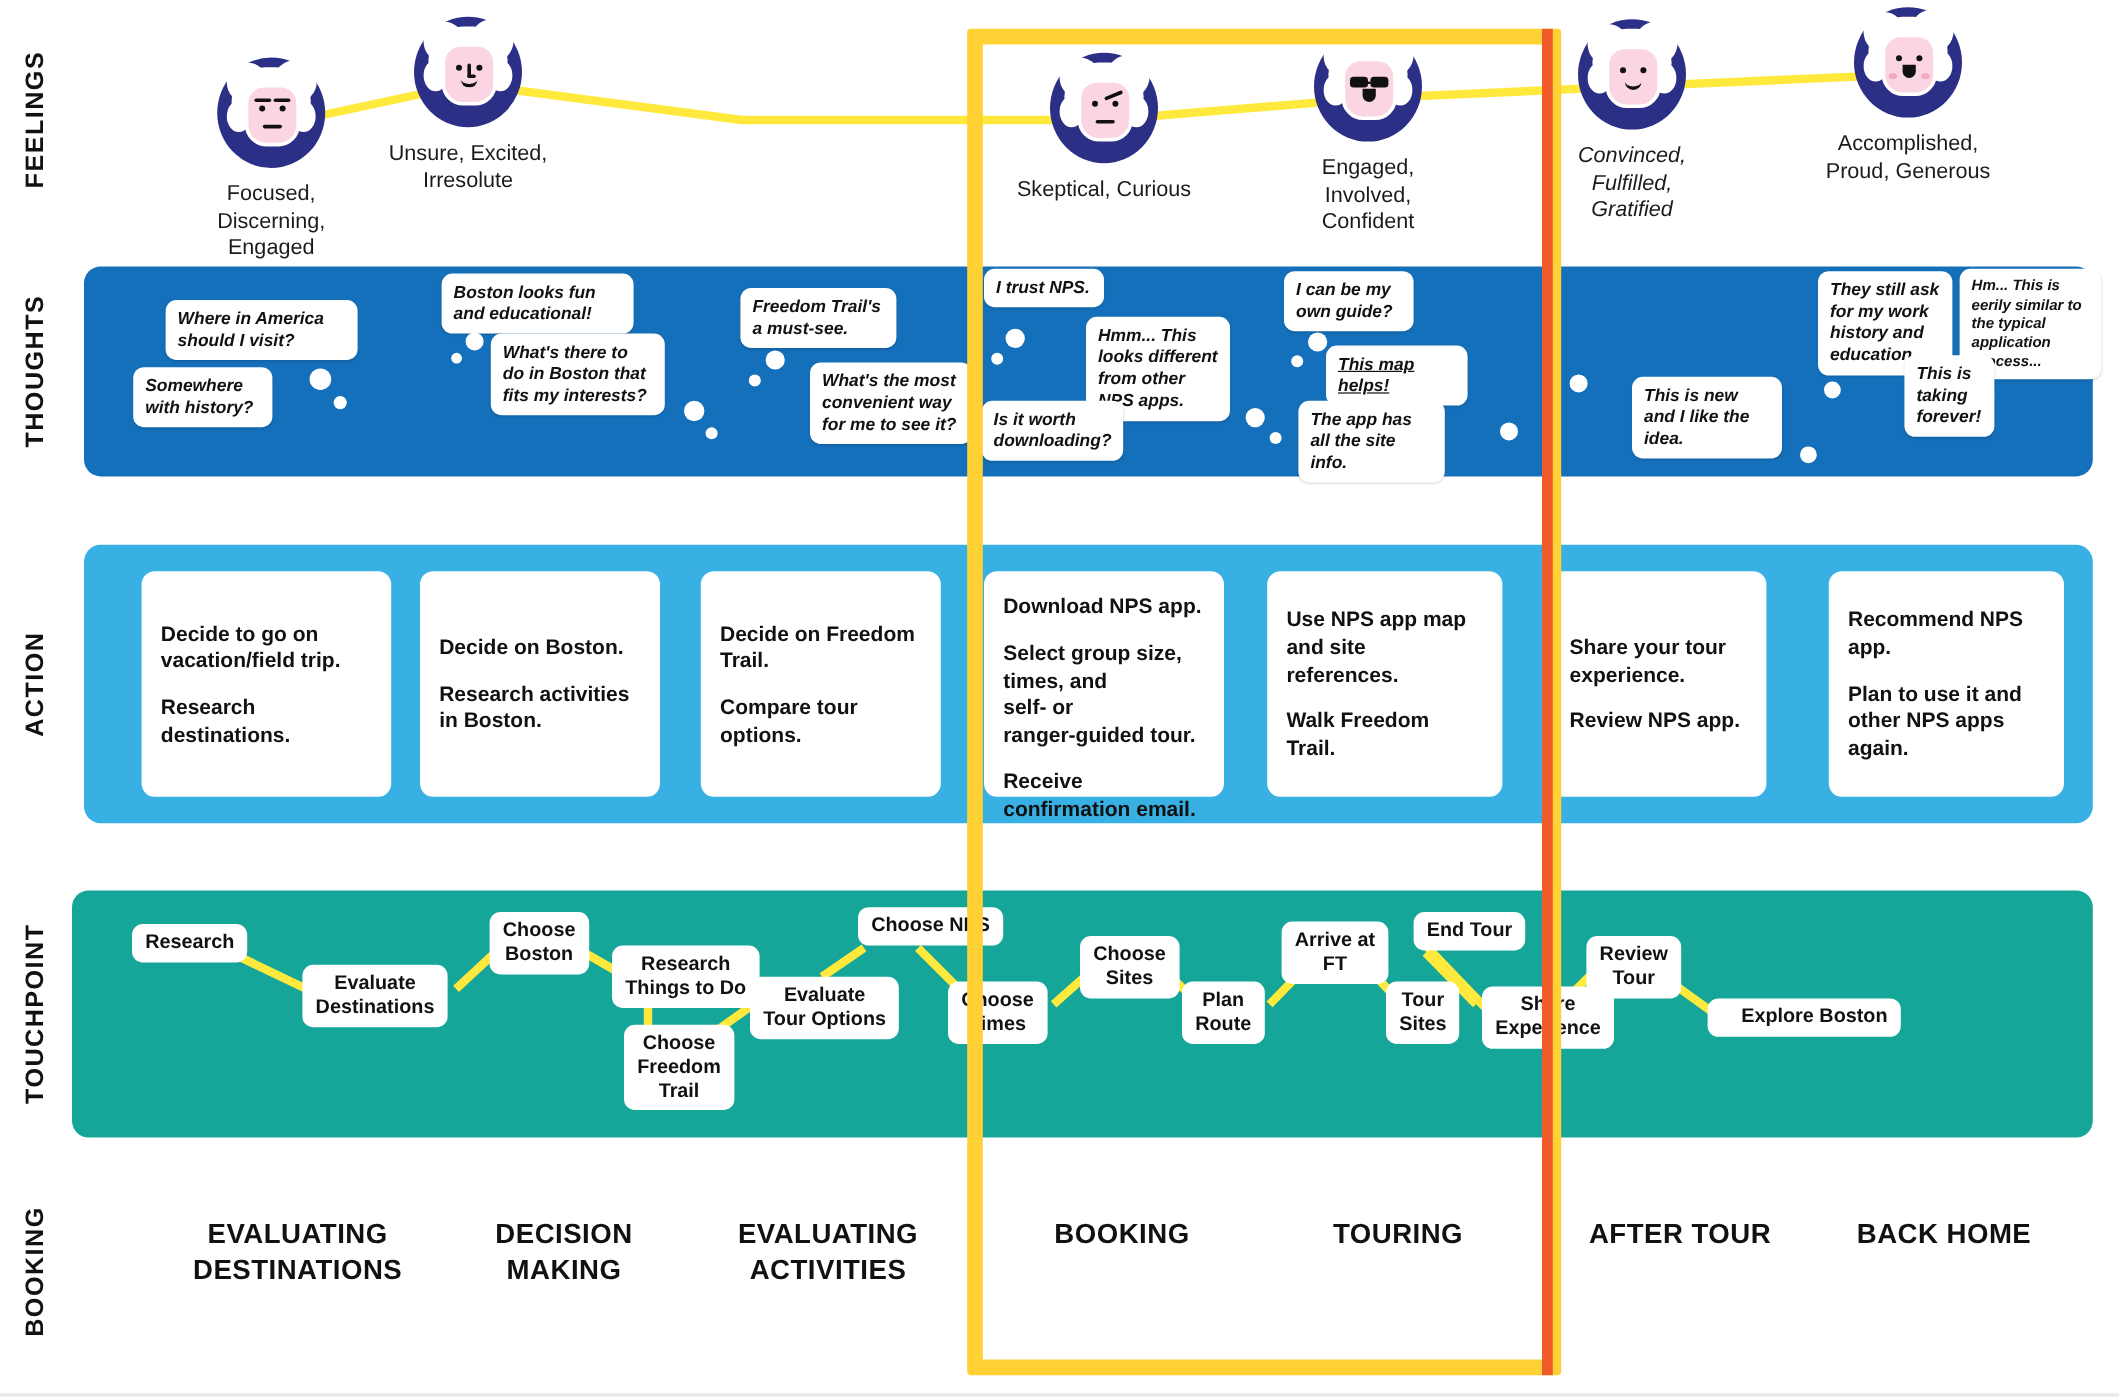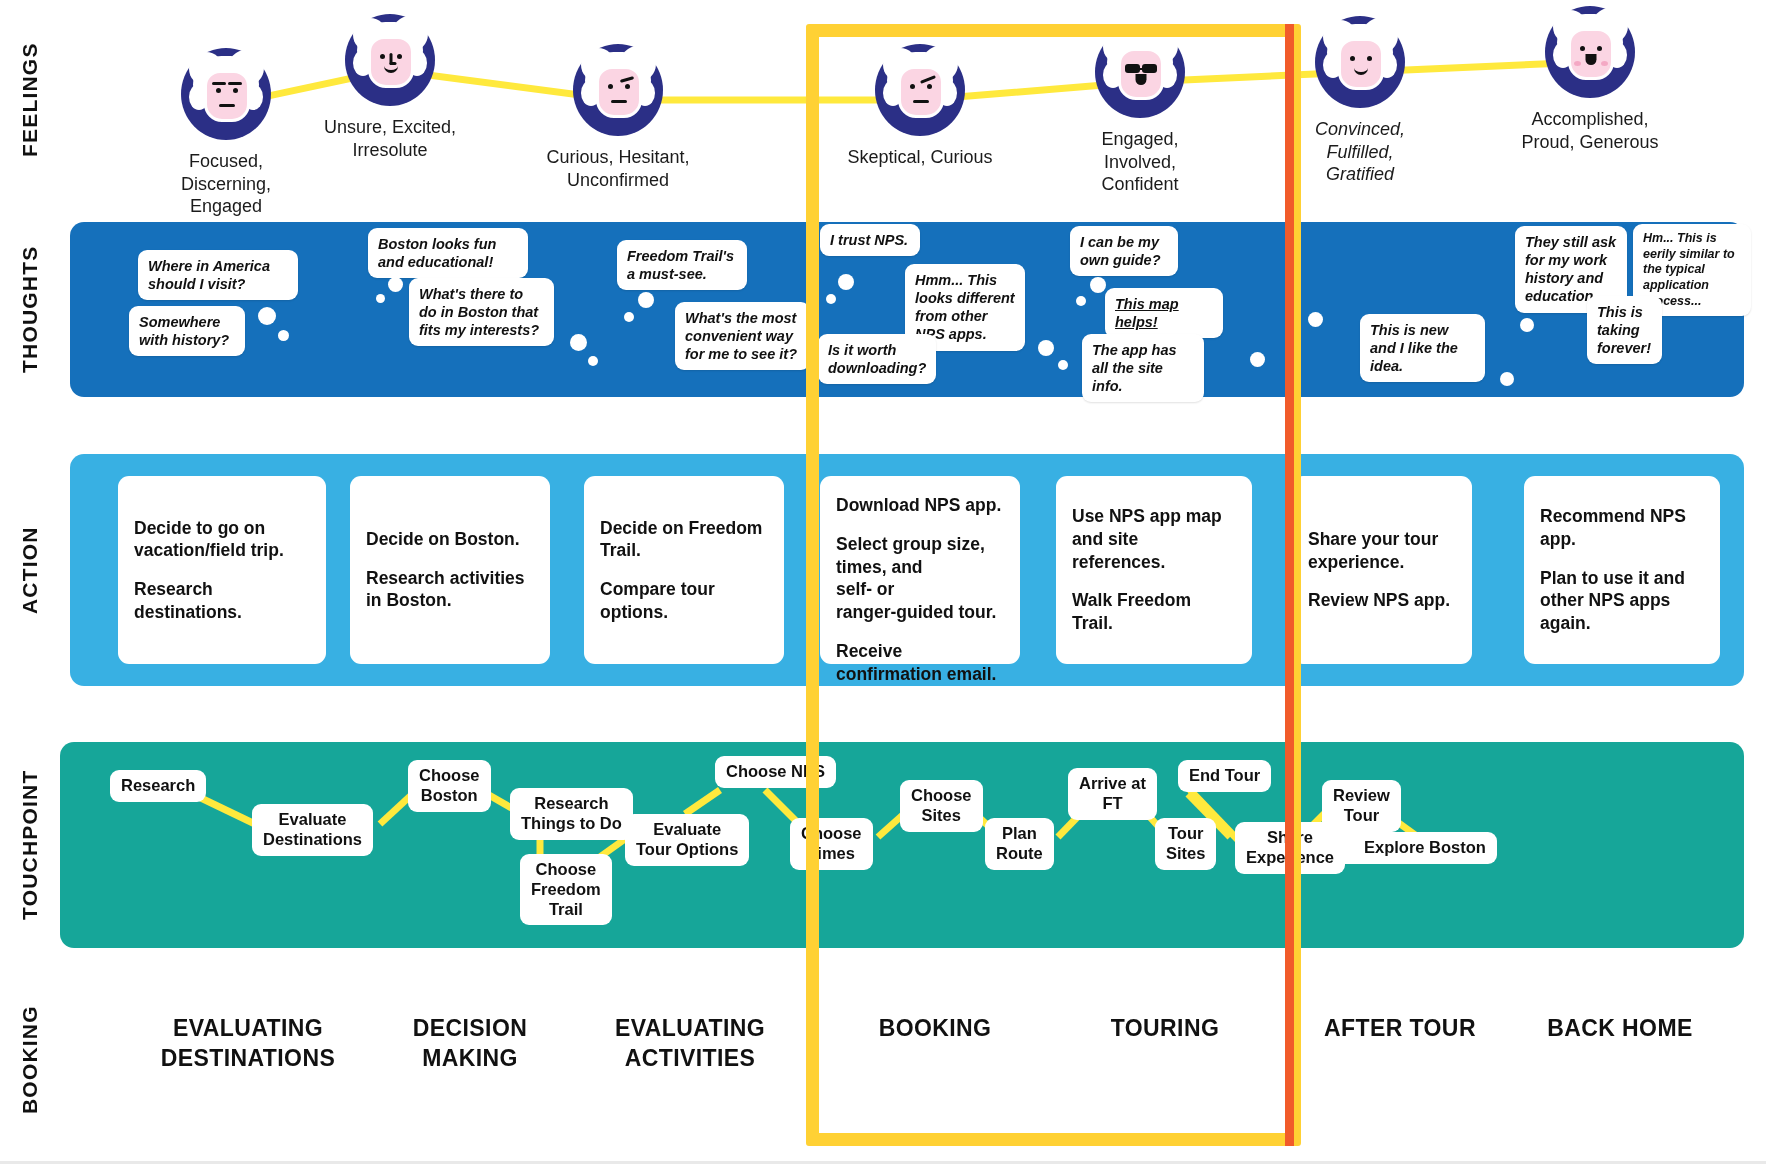--- a/index.html
+++ b/index.html
@@ -157,35 +157,20 @@
           <div class="eye eyeL"></div>
           <div class="eye eyeR"></div>
           <div class="nose"></div>
           <div class="mouth m-smile"></div>
         </div>
       </div>
       <div class="feellabel" style="white-space: pre-line;">Unsure, Excited,
 Irresolute</div>
     </div>
 
-    <div class="face-wrap" style="left:483px;top:44px;">
-      <div class="face">
-        <div class="hair"></div>
-        <div class="sideL"></div>
-        <div class="sideR"></div>
-        <div class="facefront">
-          <div class="brow browR" style="transform:rotate(-16deg);"></div>
-          <div class="eye eyeL"></div>
-          <div class="eye eyeR"></div>
-          <div class="mouth m-flat"></div>
-        </div>
-      </div>
-      <div class="feellabel" style="white-space: pre-line;">Curious, Hesitant,
-Unconfirmed</div>
-    </div>
 
     <div class="face-wrap" style="left:785px;top:44px;">
       <div class="face">
         <div class="hair"></div>
         <div class="sideL"></div>
         <div class="sideR"></div>
         <div class="facefront">
           <div class="brow browR" style="transform:rotate(-22deg);width:16px;"></div>
           <div class="eye eyeL"></div>
           <div class="eye eyeR"></div>
@@ -241,21 +226,21 @@
       </div>
       <div class="feellabel" style="white-space: pre-line;">Accomplished,
 Proud, Generous</div>
     </div>
   </div>
 
   <div class="band thoughts">
     <div class="bubble" style="left:68px;top:28px;width:160px;">Where in America should I visit?</div>
     <div class="dot" style="left:188px;top:85px;width:18px;height:18px;"></div>
     <div class="dot" style="left:208px;top:108px;width:11px;height:11px;"></div>
-    <div class="bubble" style="left:59px;top:84px;width:116px;">Somewhere with history?</div>
+    <div class="bubble" style="left:41px;top:84px;width:116px;">Somewhere with history?</div>
 
     <div class="bubble" style="left:298px;top:6px;width:160px;">Boston looks fun and educational!</div>
     <div class="dot" style="left:318px;top:55px;width:15px;height:15px;"></div>
     <div class="dot" style="left:306px;top:72px;width:9px;height:9px;"></div>
     <div class="bubble" style="left:339px;top:56px;width:145px;">What's there to do in Boston that fits my interests?</div>
     <div class="dot" style="left:500px;top:112px;width:17px;height:17px;"></div>
     <div class="dot" style="left:518px;top:134px;width:10px;height:10px;"></div>
 
     <div class="bubble" style="left:547px;top:18px;width:130px;">Freedom Trail's a must-see.</div>
     <div class="dot" style="left:568px;top:70px;width:16px;height:16px;"></div>
@@ -365,21 +350,21 @@
 Route</div>
     <div class="tchip" style="left: 1008px; top: 26px; white-space: pre-line;">Arrive at
 FT</div>
     <div class="tchip" style="left: 1095px; top: 76px; white-space: pre-line;">Tour
 Sites</div>
     <div class="tchip" style="left:1118px;top:18px;">End Tour</div>
     <div class="tchip" style="left: 1175px; top: 80px; white-space: pre-line;">Share
 Experience</div>
     <div class="tchip" style="left: 1262px; top: 38px; white-space: pre-line;">Review
 Tour</div>
-    <div class="tchip" style="left:1276px;top:90px;padding-left:28px;">Explore Boston</div>
+    <div class="tchip" style="left:1363px;top:90px;padding-left:28px;">Explore Boston</div>
   </div>
 
   <div class="stages">
     <div class="stage-lbl" style="left: 78px; width: 220px; top: 14px; white-space: pre-line;">EVALUATING
 DESTINATIONS</div>
     <div class="stage-lbl" style="left: 320px; width: 180px; top: 14px; white-space: pre-line;">DECISION
 MAKING</div>
     <div class="stage-lbl" style="left: 530px; width: 200px; top: 14px; white-space: pre-line;">EVALUATING
 ACTIVITIES</div>
     <div class="stage-lbl" style="left:775px;width:200px;top:14px;">BOOKING</div>

